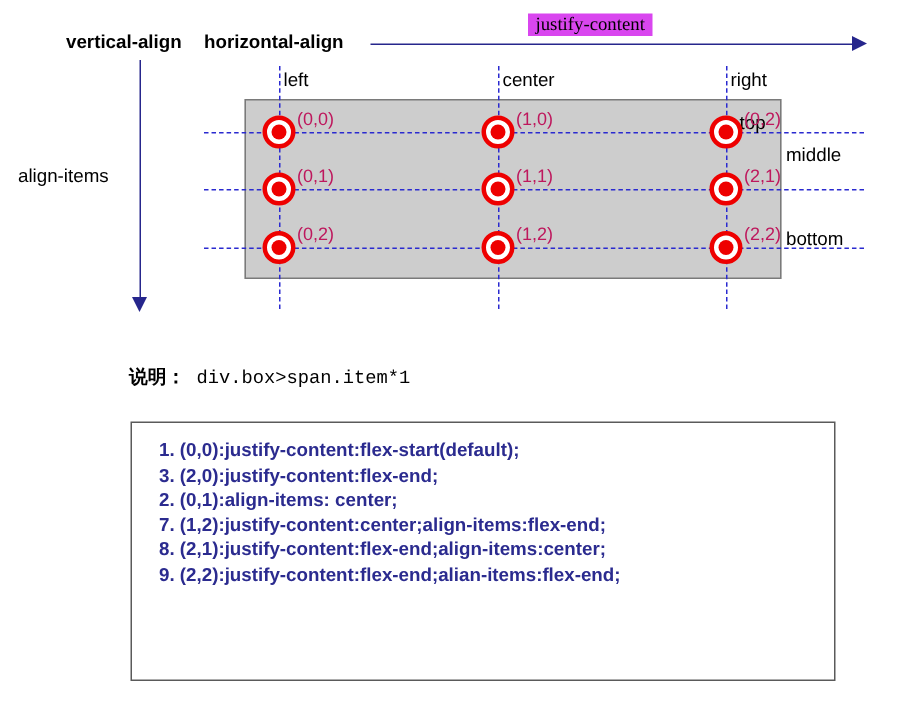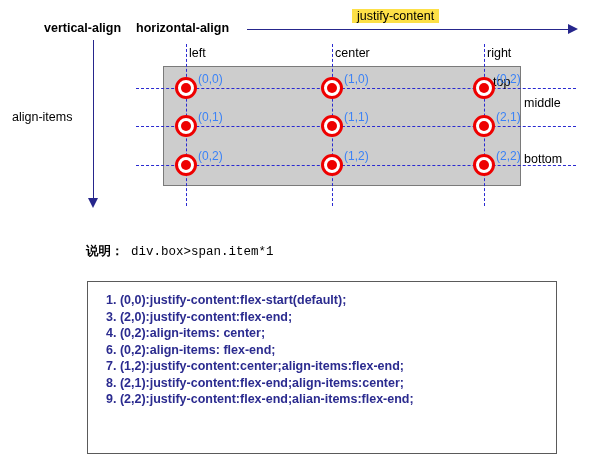--- a/index.html
+++ b/index.html
@@ -43,23 +43,24 @@
     width: 0; height: 0;
     border-top: 5px solid transparent;
     border-bottom: 5px solid transparent;
     border-left: 10px solid #26268c;
   }
   #jc-axis-label {
     position: absolute;
     left: 352px;
     top: 9px;
     font-size: 12.5px;
-    background: #fde047;
+    background: #d946ef;
     padding: 0 5px;
     white-space: nowrap;
+    font-family: Liberation Serif, serif;
   }
 
   
   #ai-axis-line {
     position: absolute;
     left: 93px;
     top: 40px;
     height: 160px;
     width: 0;
     border-left: 1px solid #26268c;
@@ -141,21 +142,21 @@
     top: 3px;
     width: 10px;
     height: 10px;
     border-radius: 50%;
     background: #ee0000;
   }
   .marker-caption {
     position: absolute;
     font-size: 12px;
     white-space: nowrap;
-    color: #3b82f6;
+    color: #be185d;
   }
 
   
   #note-line {
     position: absolute;
     left: 86px;
     top: 243px;
     font-size: 12.5px;
     white-space: nowrap;
     font-family: Liberation Mono, monospace;
@@ -238,19 +239,18 @@
 
 <div id="note-line">
   <span id="note-label">说明：</span>
   <span id="note-value">div.box&gt;span.item*1</span>
 </div>
 
 <div id="legend-box">
   <ul id="legend-list">
       <li>1. (0,0):justify-content:flex-start(default);</li>
       <li>3. (2,0):justify-content:flex-end;</li>
-      <li>4. (0,2):align-items: center;</li>
-      <li>6. (0,2):align-items: flex-end;</li>
+      <li>2. (0,1):align-items: center;</li>
       <li>7. (1,2):justify-content:center;align-items:flex-end;</li>
       <li>8. (2,1):justify-content:flex-end;align-items:center;</li>
       <li>9. (2,2):justify-content:flex-end;alian-items:flex-end;</li>
     </ul>
 </div>
 
 </body></html>

